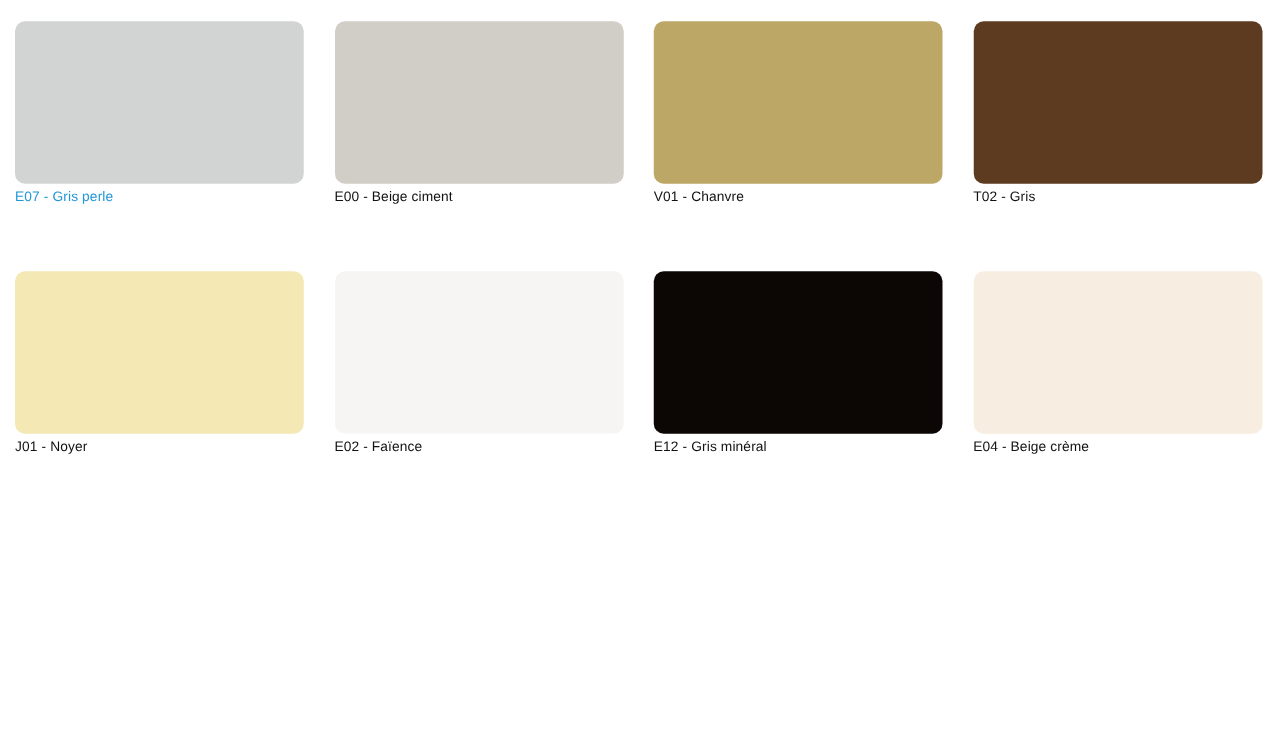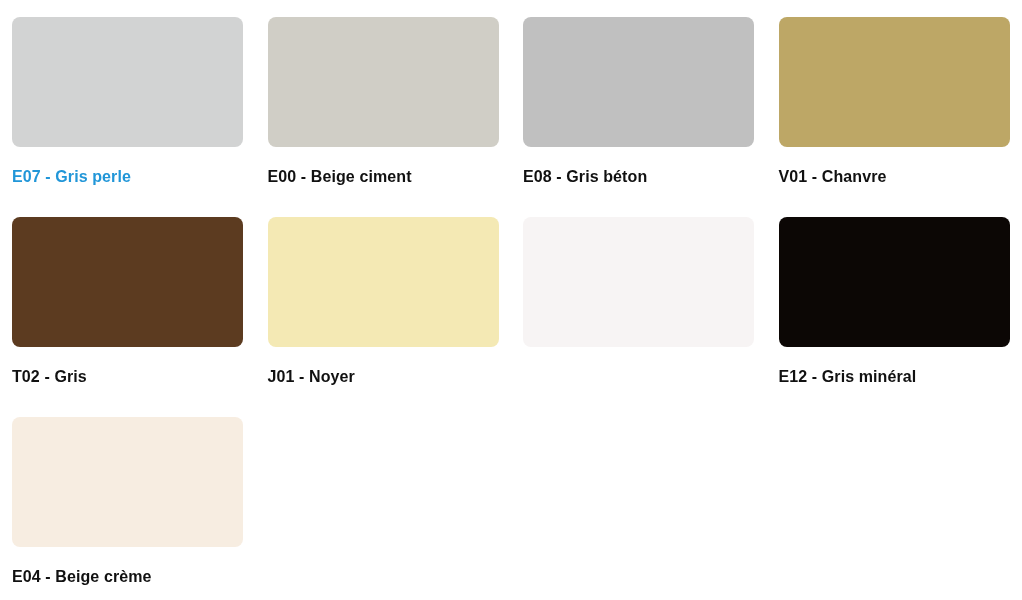--- a/index.html
+++ b/index.html
@@ -27,23 +27,23 @@
     padding: 17px 12px 0 12px;
     cursor: pointer;
   }
   .swatch-chip {
     width: 231px;
     height: 130px;
     border-radius: 8px;
     box-sizing: border-box;
   }
   .swatch-label {
-    margin-top: 21px;
-    font-size: 16px;
-    font-weight: bold;
+    margin-top: 5px;
+    font-size: 11px;
+    font-weight: normal;
     letter-spacing: 0.1px;
     color: #111111;
     white-space: nowrap;
   }
   .swatch-card.is-selected .swatch-label {
     color: #2196d8;
   }
 </style>
 </head>
 <body>
@@ -51,37 +51,34 @@
 <div id="swatch-grid">
     <div class="swatch-card is-selected">
       <div class="swatch-chip" style="background-color: rgb(210, 211, 211);"></div>
       <div class="swatch-label">E07 - Gris perle</div>
     </div>
     <div class="swatch-card">
       <div class="swatch-chip" style="background-color: rgb(208, 206, 198);"></div>
       <div class="swatch-label">E00 - Beige ciment</div>
     </div>
     <div class="swatch-card">
-      <div class="swatch-chip" style="background-color: rgb(192, 192, 192);"></div>
-      <div class="swatch-label">E08 - Gris béton</div>
-    </div>
-    <div class="swatch-card">
       <div class="swatch-chip" style="background-color: rgb(189, 167, 102);"></div>
       <div class="swatch-label">V01 - Chanvre</div>
     </div>
     <div class="swatch-card">
       <div class="swatch-chip" style="background-color: rgb(92, 59, 32);"></div>
       <div class="swatch-label">T02 - Gris</div>
     </div>
     <div class="swatch-card">
       <div class="swatch-chip" style="background-color: rgb(244, 233, 180);"></div>
       <div class="swatch-label">J01 - Noyer</div>
     </div>
     <div class="swatch-card">
       <div class="swatch-chip" style="background-color: rgb(247, 244, 244);"></div>
+      <div class="swatch-label">E02 - Faïence</div>
     </div>
     <div class="swatch-card">
       <div class="swatch-chip" style="background-color: rgb(12, 7, 5);"></div>
       <div class="swatch-label">E12 - Gris minéral</div>
     </div>
     <div class="swatch-card">
       <div class="swatch-chip" style="background-color: rgb(247, 237, 225);"></div>
       <div class="swatch-label">E04 - Beige crème</div>
     </div>
   </div>

